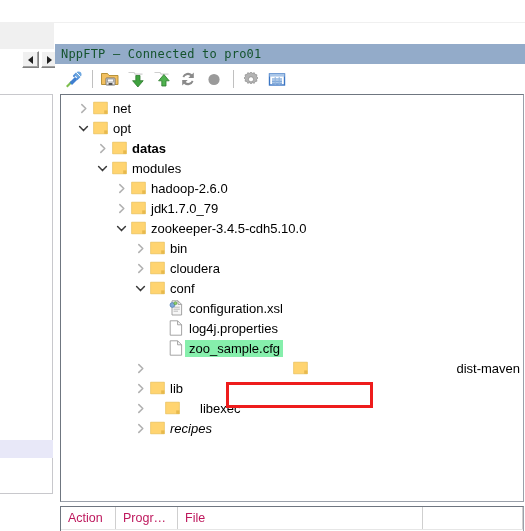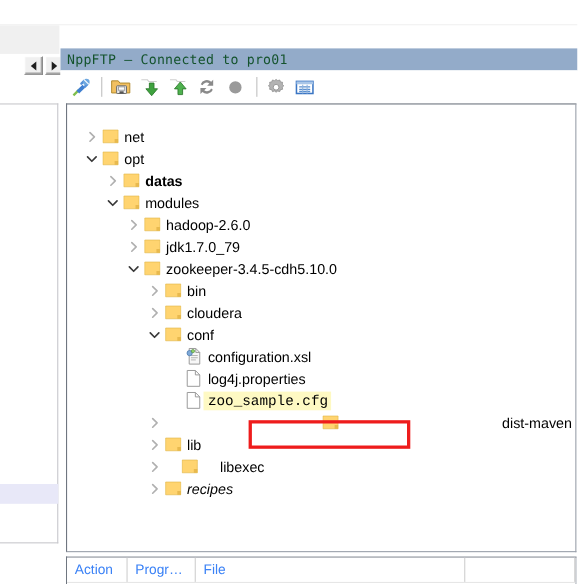--- a/index.html
+++ b/index.html
@@ -142,21 +142,21 @@
     width: 464px; height: 408px;
     border: 1px solid #9aa0aa;
     border-top-color: #6f7680;
     border-left-color: #6f7680;
     box-sizing: border-box;
     background: #ffffff;
     overflow: hidden;
   }
   #tree-inner {
     position: absolute;
-    left: 0; top: 17px;
+    left: 0; top: 1px;
     width: 462px;
     padding-top: 2px;
   }
   .tree-row {
     height: 20px;
     display: flex;
     align-items: center;
     white-space: nowrap;
     position: relative;
   }
@@ -177,22 +177,21 @@
   }
   .node-label {
     font-family: "Liberation Sans", sans-serif;
     font-size: 13px;
     color: #000000;
     padding-left: 4px;
     padding-right: 3px;
     line-height: 17px;
   }
   .node-label.selected {
-    background: #fef9c3;
-    font-family: Liberation Mono, monospace;
+    background: #86efac;
   }
   #sel-highlight-box {
     position: absolute;
     left: 171px; top: 338px;
     width: 147px; height: 26px;
     border: 3px solid #ee1c1c;
     box-sizing: border-box;
     pointer-events: none;
     z-index: 30;
   }
@@ -214,21 +213,21 @@
     align-items: center;
     background: #ffffff;
     border-bottom: 1px solid #e6e6e6;
   }
   .qcol {
     height: 22px;
     display: flex;
     align-items: center;
     padding-left: 7px;
     font-size: 12.5px;
-    color: #3b82f6;
+    color: #be185d;
     border-right: 1px solid #cfcfcf;
     box-sizing: border-box;
   }
   #qcol-action { width: 55px; }
   #qcol-progress { width: 62px; }
   #qcol-file { width: 245px; }
   #qcol-spacer { flex: 1; }
   #queue-body { background: #ffffff; height: 38px; }
 </style>
 </head>

